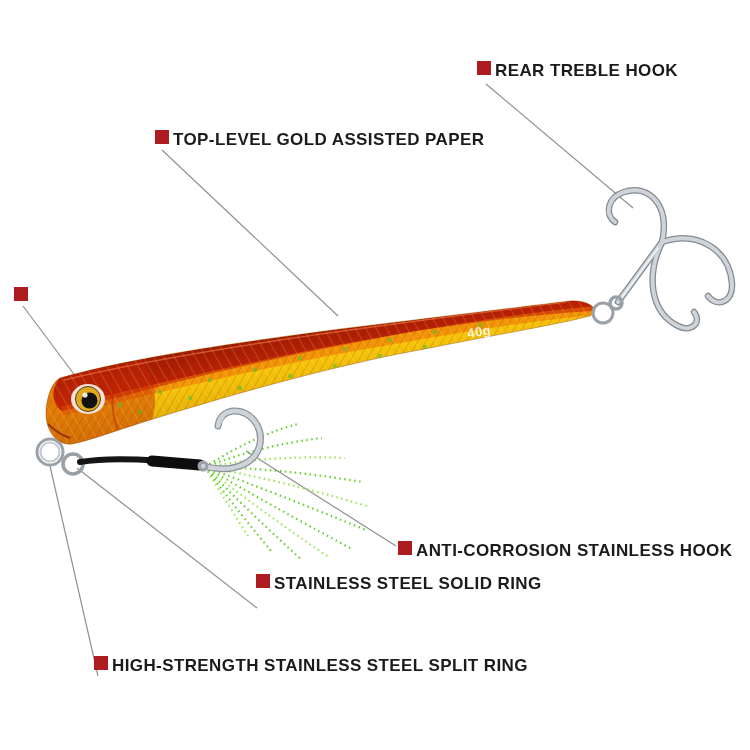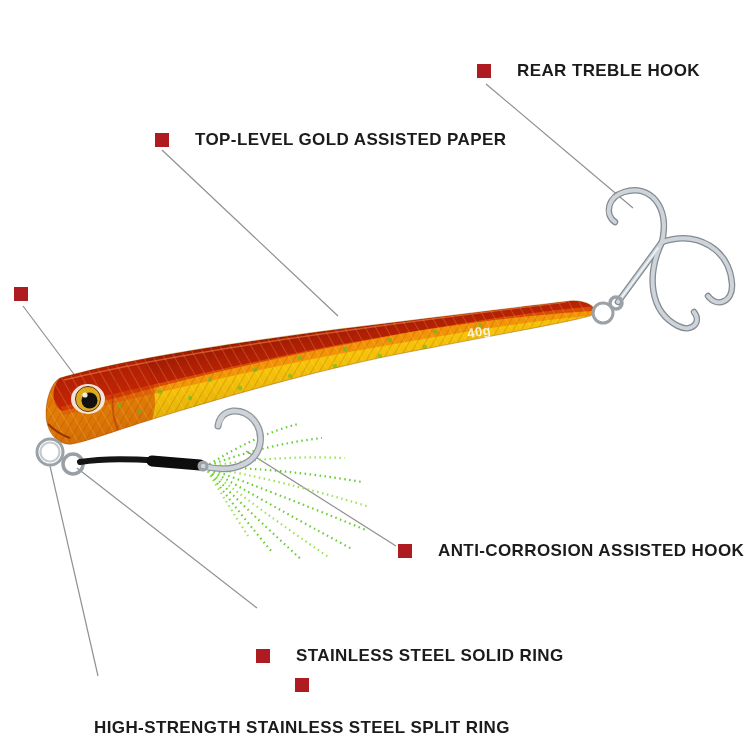--- a/index.html
+++ b/index.html
@@ -8,22 +8,21 @@
     width: 750px;
     height: 750px;
     background: #ffffff;
     overflow: hidden;
     font-family: "Liberation Sans", sans-serif;
   }
   svg.scene { position: absolute; left: 0; top: 0; }
   .callout {
     position: absolute;
     display: flex;
-    align-items: center;
-    gap: 26px;
+    gap: 4px;
     white-space: nowrap;
   }
   .marker {
     width: 14px;
     height: 14px;
     background: #ae1c22;
     flex: 0 0 auto;
   }
   .callout-text {
     font-size: 17px;
@@ -209,26 +208,26 @@
     <span class="marker"></span>
     <span class="callout-text">TOP-LEVEL GOLD ASSISTED PAPER</span>
   </div>
 
   <div class="callout" style="left:14px; top:287px;">
     <span class="marker"></span>
   </div>
 
   <div class="callout" style="left:398px; top:541px;">
     <span class="marker"></span>
-    <span class="callout-text">ANTI-CORROSION ASSISTED HOOK</span>
-  </div>
-
-  <div class="callout" style="left:256px; top:646px;">
+    <span class="callout-text">ANTI-CORROSION STAINLESS HOOK</span>
+  </div>
+
+  <div class="callout" style="left:256px; top:574px;">
     <span class="marker"></span>
     <span class="callout-text">STAINLESS STEEL SOLID RING</span>
   </div>
 
-  <div class="callout" style="left:94px; top:678px;flex-direction:column;">
+  <div class="callout" style="left:94px; top:656px;">
     <span class="marker"></span>
     <span class="callout-text">HIGH-STRENGTH STAINLESS STEEL SPLIT RING</span>
   </div>
 
 </div>
 
 </body></html>

